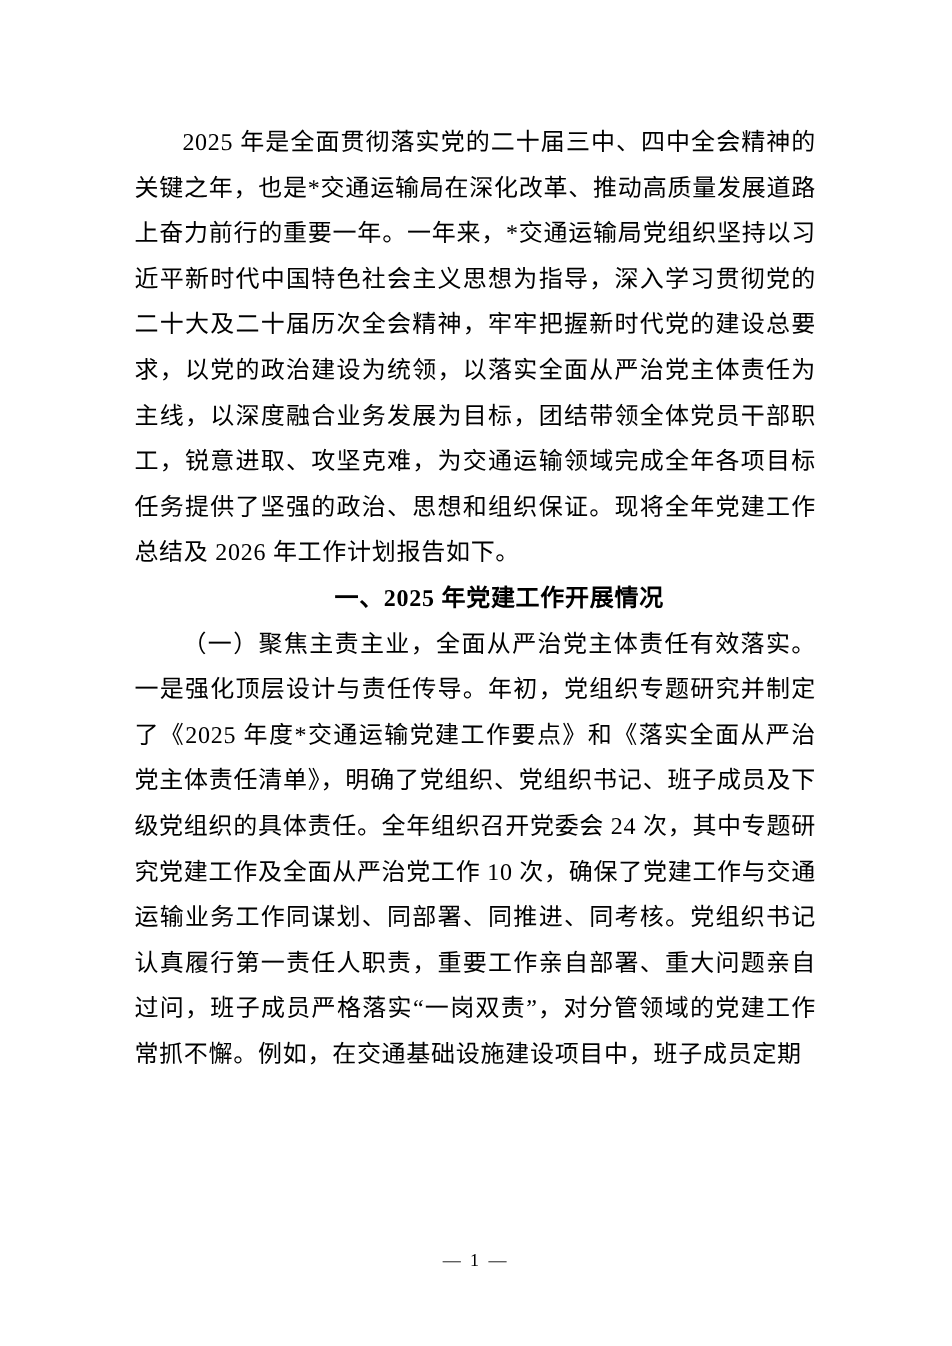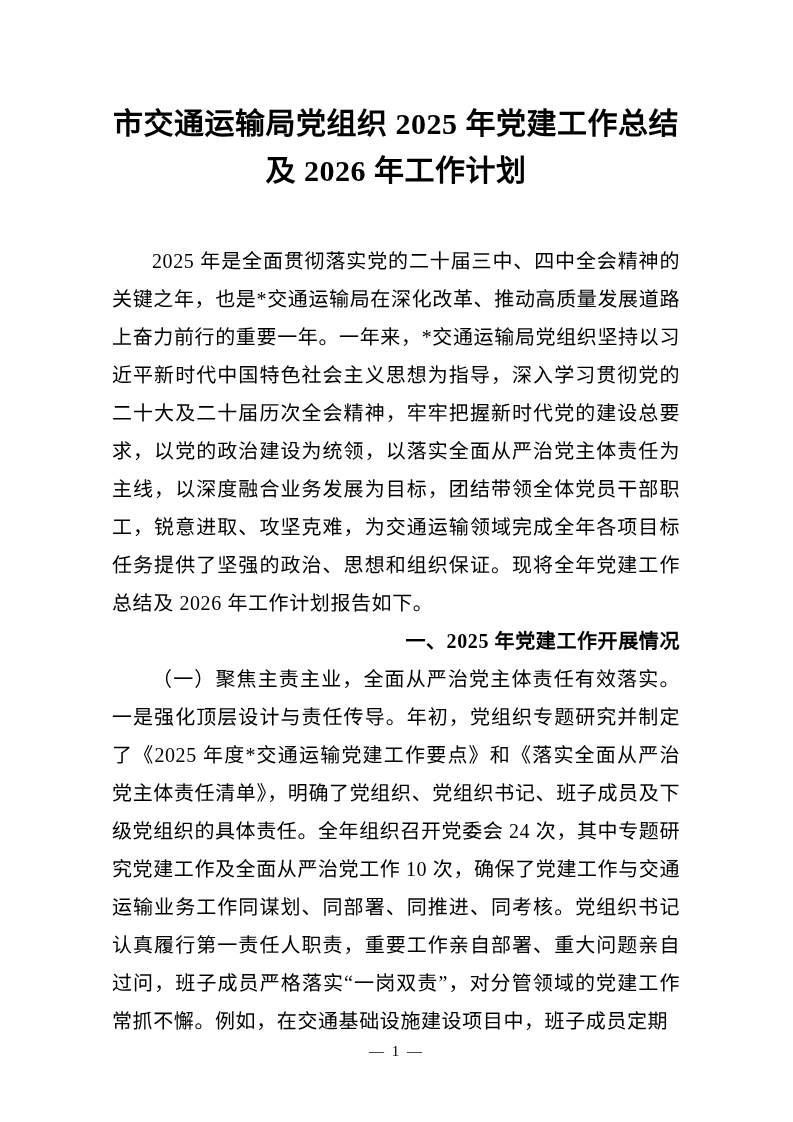--- a/index.html
+++ b/index.html
@@ -38,21 +38,21 @@
       text-indent: 2em;
       margin: 0;
       word-break: break-all;
     }
     .section-heading {
       font-size: 20px;
       font-weight: 700;
       line-height: 38px;
       letter-spacing: 0.6px;
       text-indent: 2em;
-      text-align: right;
+      text-align: center;
       margin: 0;
     }
     .lead {
       font-weight: 400;
     }
     .page-footer {
       position: absolute;
       left: 0;
       right: 0;
       bottom: 62px;
@@ -63,21 +63,20 @@
       letter-spacing: 2px;
       color: #000000;
     }
   </style>
 </head>
 <body>
 
 <div class="page">
   <main class="content">
 
-    <h1 class="doc-title">市交通运输局党组织 2025 年党建工作总结及 2026 年工作计划</h1>
 
     <p class="body-para">2025 年是全面贯彻落实党的二十届三中、四中全会精神的关键之年，也是*交通运输局在深化改革、推动高质量发展道路上奋力前行的重要一年。一年来，*交通运输局党组织坚持以习近平新时代中国特色社会主义思想为指导，深入学习贯彻党的二十大及二十届历次全会精神，牢牢把握新时代党的建设总要求，以党的政治建设为统领，以落实全面从严治党主体责任为主线，以深度融合业务发展为目标，团结带领全体党员干部职工，锐意进取、攻坚克难，为交通运输领域完成全年各项目标任务提供了坚强的政治、思想和组织保证。现将全年党建工作总结及 2026 年工作计划报告如下。</p>
 
     <h2 class="section-heading">一、2025 年党建工作开展情况</h2>
 
     <p class="body-para"><strong class="lead">（一）聚焦主责主业，全面从严治党主体责任有效落实。</strong><span>一是强化顶层设计与责任传导。年初，党组织专题研究并制定了《2025 年度*交通运输党建工作要点》和《落实全面从严治党主体责任清单》，明确了党组织、党组织书记、班子成员及下级党组织的具体责任。全年组织召开党委会 24 次，其中专题研究党建工作及全面从严治党工作 10 次，确保了党建工作与交通运输业务工作同谋划、同部署、同推进、同考核。党组织书记认真履行第一责任人职责，重要工作亲自部署、重大问题亲自过问，班子成员严格落实“一岗双责”，对分管领域的党建工作常抓不懈。例如，在交通基础设施建设项目中，班子成员定期</span></p>
 
   </main>
 
   <footer class="page-footer">

